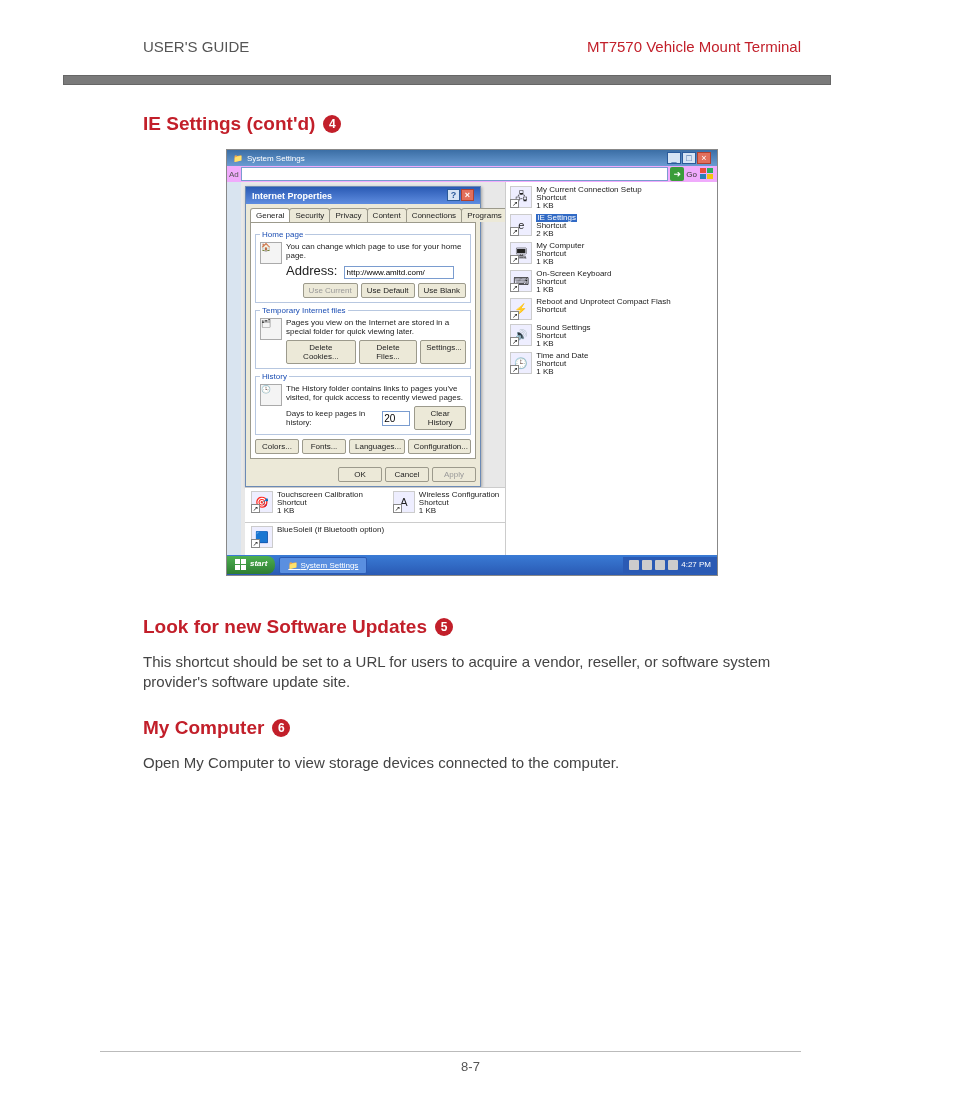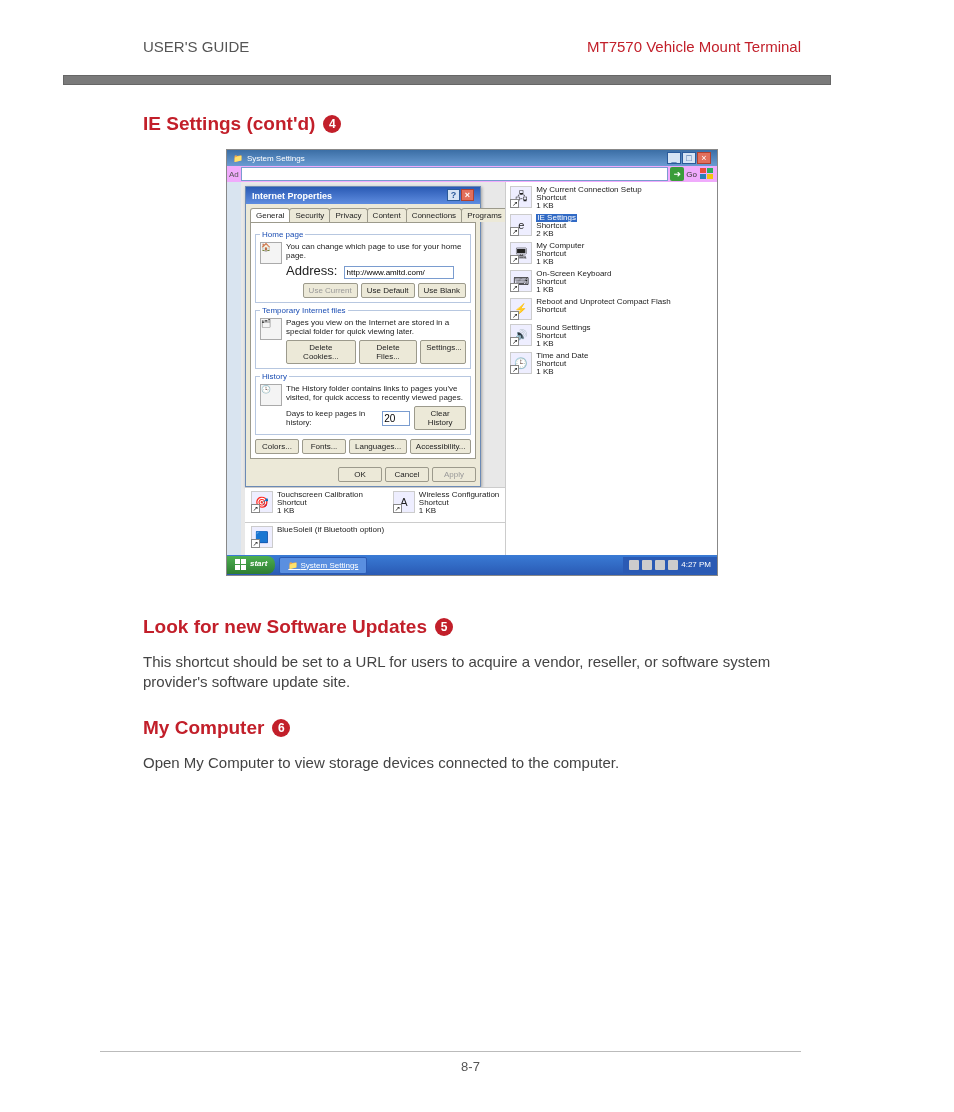--- a/index.html
+++ b/index.html
@@ -169,21 +169,21 @@
                       <input class="hist-input" value="20" style="">
                       <span class="btn" style="margin-left:auto;">Clear History</span>
                     </div>
                   </div>
                 </div>
               </fieldset>
               <div class="btnrow" style="justify-content:space-between;">
                 <span class="btn">Colors...</span>
                 <span class="btn">Fonts...</span>
                 <span class="btn">Languages...</span>
-                <span class="btn">Accessibility...</span>
+                <span class="btn">Configuration...</span>
               </div>
             </div>
             <div class="okrow">
               <span class="btn">OK</span>
               <span class="btn">Cancel</span>
               <span class="btn dis">Apply</span>
             </div>
           </div>
 
           <div class="below-strip" id="below1">

